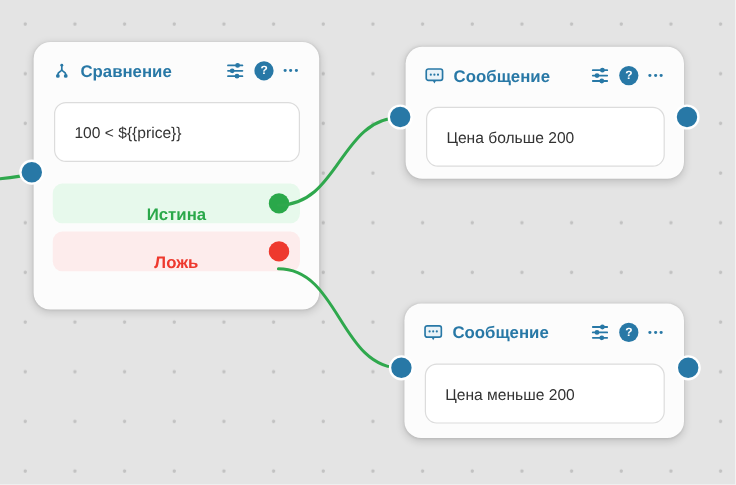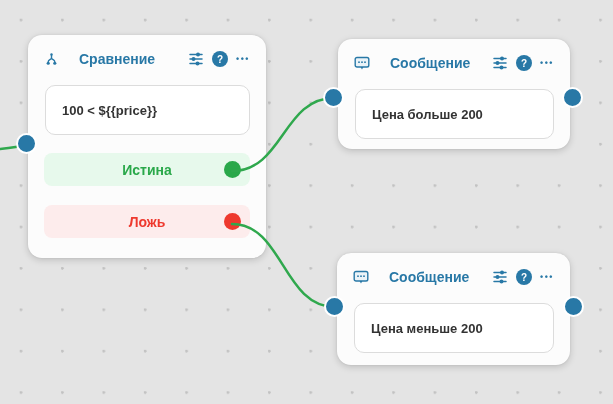--- a/index.html
+++ b/index.html
@@ -9,43 +9,43 @@
     background-image:radial-gradient(circle at 21px 20px,#c2c2c2 0,#c2c2c2 1.1px,rgba(0,0,0,0) 1.7px);
     background-size:41.4px 41.4px;
     font-family:"Liberation Sans",sans-serif;
     -webkit-font-smoothing:antialiased;
   }
   .node{
     position:absolute;background:#fcfcfc;border-radius:14px;
     box-shadow:0 2px 7px rgba(0,0,0,.17),0 0 2px rgba(0,0,0,.08);
     z-index:1;
   }
-  .node-header{display:flex;align-items:center;gap:20px;padding:14px 16px 0 16px;height:20px;}
+  .node-header{display:flex;align-items:center;gap:8px;padding:14px 16px 0 16px;height:20px;}
   .type-icon{display:flex;align-items:center;}
   .type-icon svg{display:block;}
   .node-title{color:#2878a6;font-weight:bold;font-size:14px;white-space:nowrap;}
   .header-actions{margin-left:auto;display:flex;align-items:center;gap:8px;}
   .icon-btn{display:flex;align-items:center;cursor:pointer;}
   .help-badge{
     width:16px;height:16px;border-radius:50%;background:#2878a6;color:#fff;
     font-size:10px;font-weight:bold;display:flex;align-items:center;justify-content:center;
   }
   .more-btn{color:#2878a6;font-size:9px;font-weight:bold;letter-spacing:1.5px;line-height:10px;}
   .field{
     margin:16px 16px 16px 17px;height:48px;background:#fff;border:1px solid #dcdcdc;
     border-radius:10px;display:flex;align-items:center;padding:0 16px;
-    font-size:13px;color:#333;font-weight:bold;
+    font-size:13px;color:#333;
   }
   .pill{
     position:relative;margin:0 16px;height:33px;border-radius:8px;
-    display:flex;align-items:center;justify-content:center;
+    display:flex;align-items:flex-end;justify-content:center;
     font-weight:bold;font-size:14px;
   }
   .pill-true{margin-top:18px;background:#e7f9ec;color:#2aa84a;}
-  .pill-false{margin-top:19px;background:#fdecec;color:#ee392e;}
+  .pill-false{margin-top:7px;background:#fdecec;color:#ee392e;}
   .port{width:17px;height:17px;border-radius:50%;}
   .pill .port{position:absolute;right:9px;top:8px;}
   .port-green{background:#2aa84a;}
   .port-red{background:#ee392e;}
   .port-blue{background:#2878a6;}
   .canvas-port{position:absolute;z-index:4;border:2px solid #fff;}
   .edges{position:absolute;left:0;top:0;z-index:3;pointer-events:none;}
   .edges path{pointer-events:stroke;}
 </style>
 </head>

